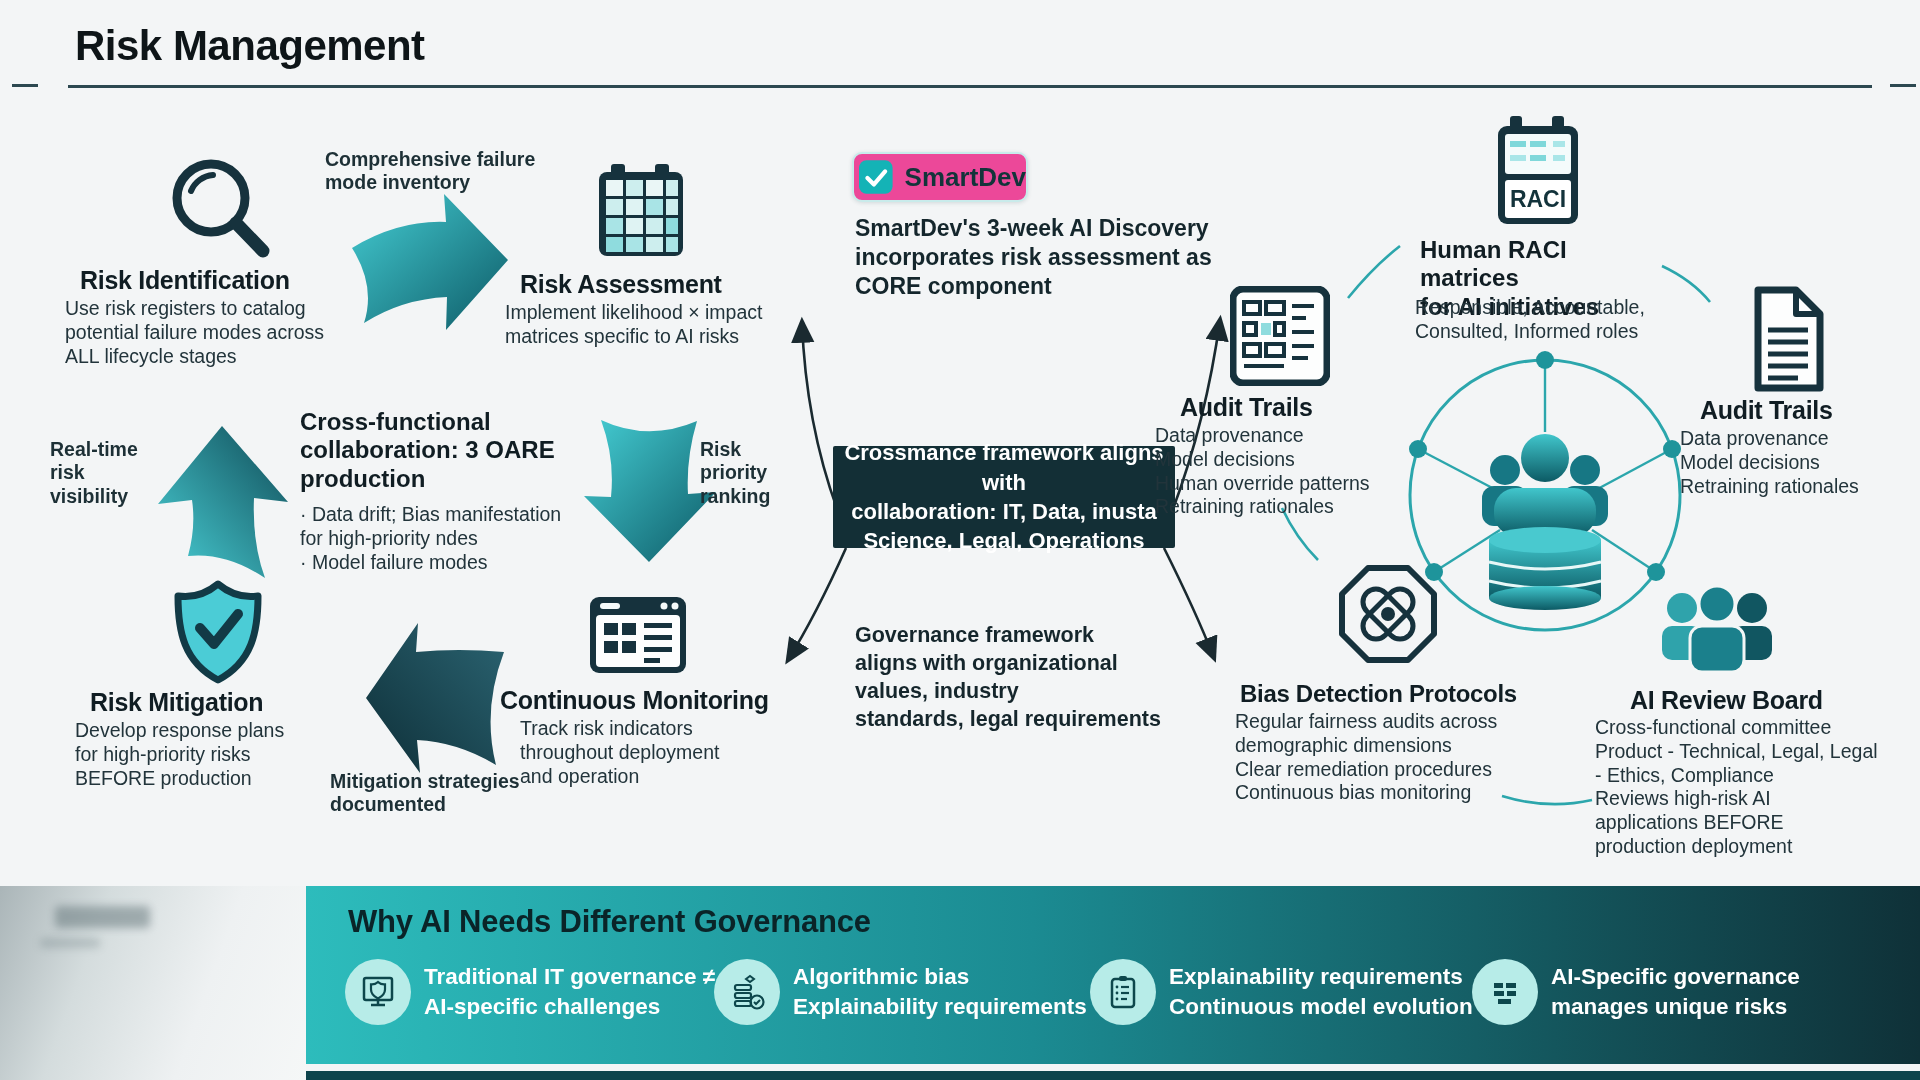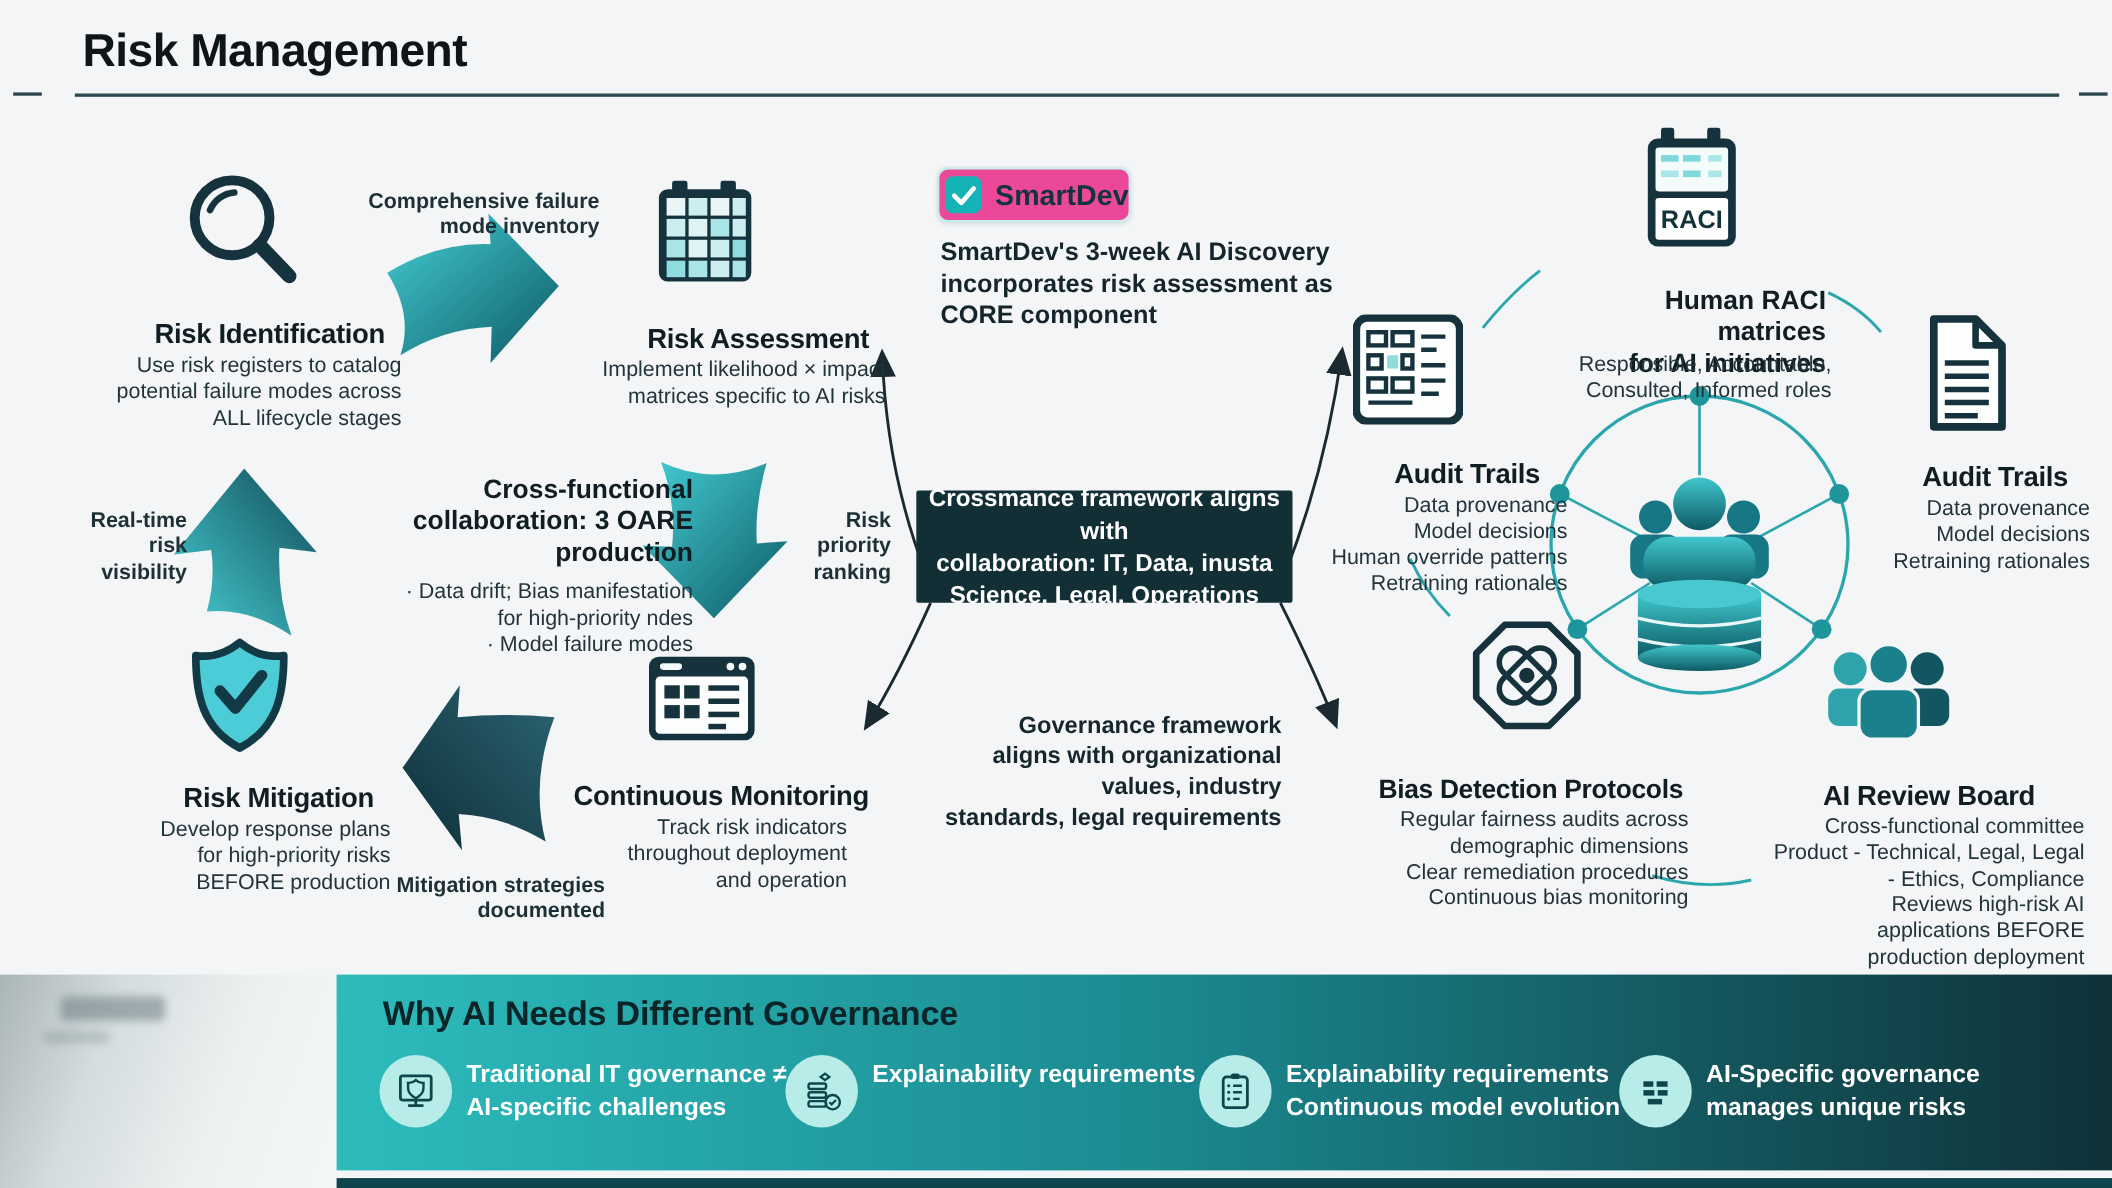--- a/index.html
+++ b/index.html
@@ -3,21 +3,21 @@
 <meta charset="utf-8">
 <style>
   html,body{margin:0;padding:0;}
   body{
     width:1920px;height:1080px;position:relative;overflow:hidden;
     background:#f3f5f6;
     font-family:"Liberation Sans", sans-serif;
     color:#16262c;
   }
   .abs{position:absolute;}
-  .ctr{text-align:right;margin-top:24px;}
+  .ctr{text-align:left;}
   .page-title{font-size:42px;font-weight:700;color:#0e1518;letter-spacing:-0.5px;}
   .rule{background:#2c4850;height:3px;}
   .node-title{font-size:25px;font-weight:700;color:#101d23;letter-spacing:-0.3px;}
   .body-txt{font-size:19.5px;font-weight:500;color:#22343b;line-height:1.22;}
   .lbl{font-size:19.5px;font-weight:600;color:#1d3036;line-height:1.2;}
   .center-big{font-size:24px;font-weight:700;color:#101d23;line-height:1.18;}
   .smart-pill{
     width:172px;height:46px;background:#ec4899;border:2px solid #c9ebeb;border-radius:10px;
     box-shadow:0 1px 4px rgba(20,60,66,.15);display:flex;align-items:center;text-align:center;
   }
@@ -360,20 +360,21 @@
     <svg width="40" height="40" viewBox="0 0 40 40">
       <path d="M19,7 l4,-3 l4,3 l-4,3 z" stroke="#0d474c" stroke-width="2" fill="none"></path>
       <rect x="8" y="13" width="16" height="5" rx="2" stroke="#0d474c" stroke-width="2.2" fill="none"></rect>
       <rect x="8" y="21" width="16" height="5" rx="2" stroke="#0d474c" stroke-width="2.2" fill="none"></rect>
       <rect x="8" y="29" width="16" height="5" rx="2" stroke="#0d474c" stroke-width="2.2" fill="none"></rect>
       <circle cx="30" cy="30" r="6.5" stroke="#0d474c" stroke-width="2.2" fill="none"></circle>
       <path d="M27,30 l2,2 l4,-4" stroke="#0d474c" stroke-width="2" fill="none"></path>
     </svg>
   </div>
   <div class="abs banner-item-text" style="left:487px;top:76px;">
+    <div>Algorithmic bias</div>
     <div>Explainability requirements</div>
   </div>
 
   <div class="abs banner-circle" style="left:784px;top:73px;">
     <svg width="40" height="40" viewBox="0 0 40 40">
       <rect x="9" y="7" width="22" height="28" rx="3" stroke="#0d474c" stroke-width="2.5" fill="none"></rect>
       <rect x="16" y="4" width="8" height="5" rx="2" fill="#0d474c"></rect>
       <circle cx="14" cy="15" r="1.4" fill="#0d474c"></circle>
         <path d="M18,15 h8" stroke="#0d474c" stroke-width="2.2"></path>
       <circle cx="14" cy="21" r="1.4" fill="#0d474c"></circle>

